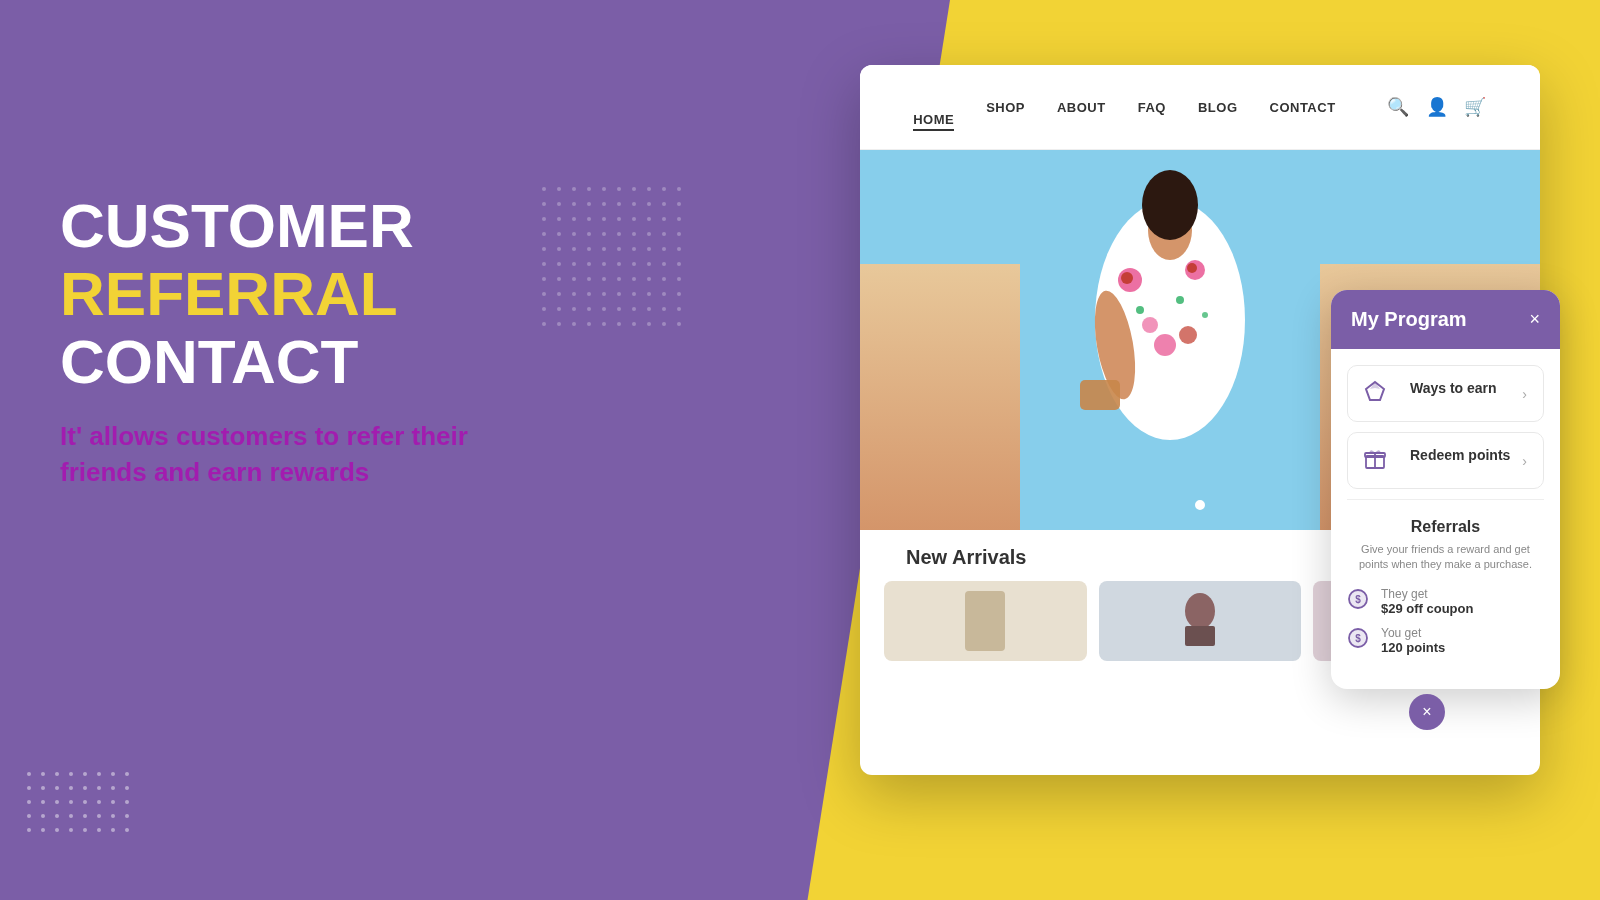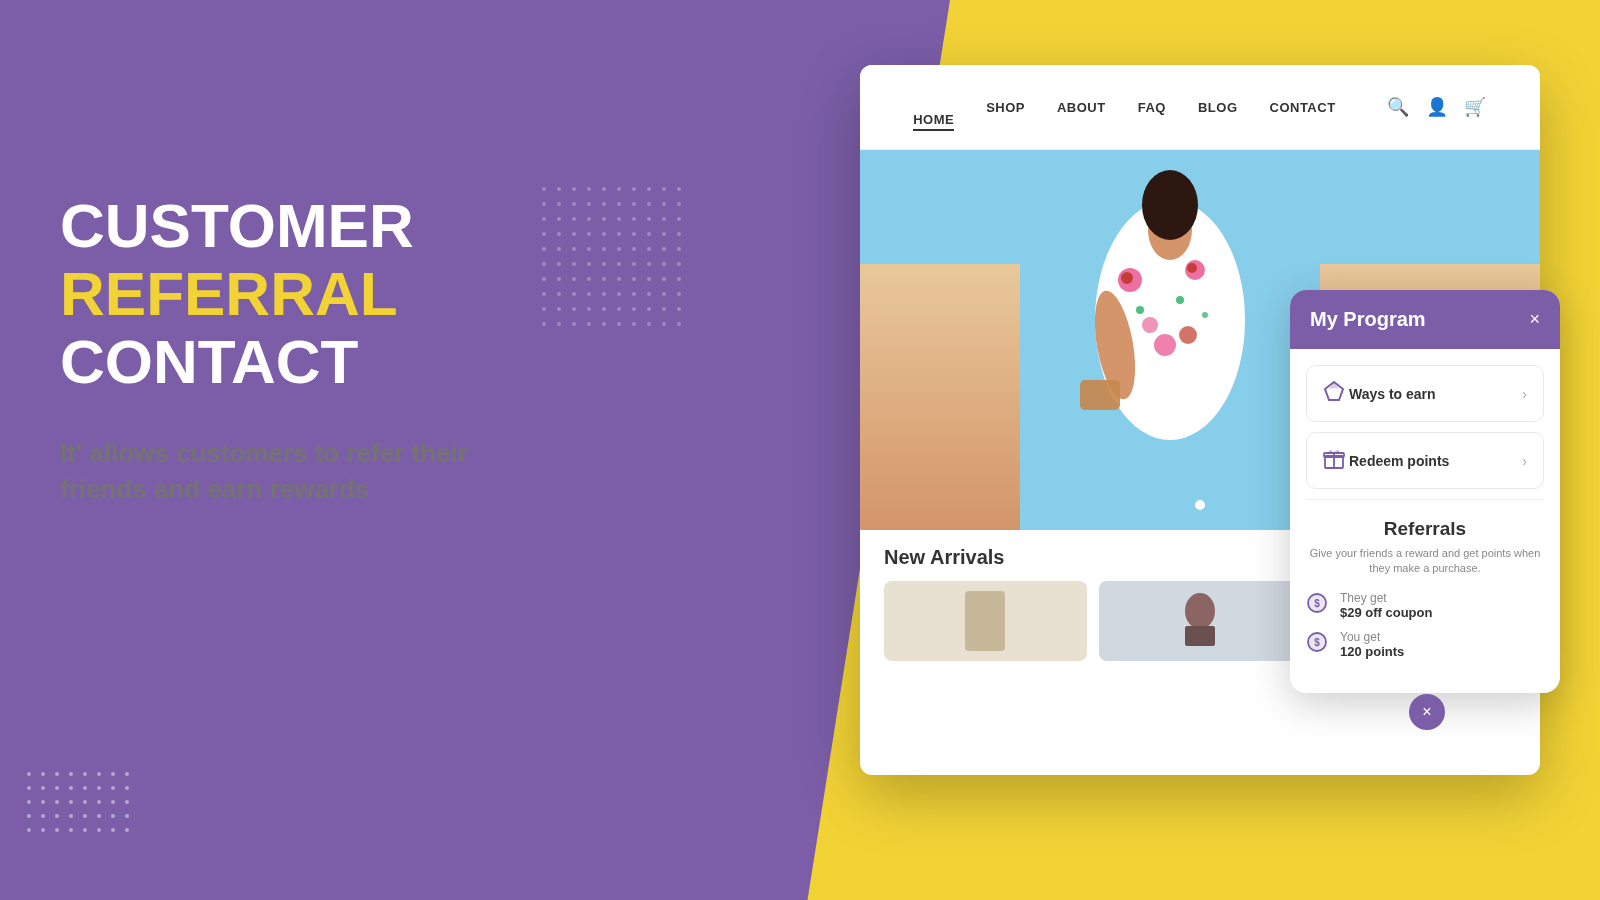--- a/index.html
+++ b/index.html
@@ -48,24 +48,24 @@
     .left-content h1 {
       font-size: 62px;
       font-weight: 900;
       line-height: 1.1;
       color: white;
     }
     .left-content h1 .referral {
       color: #F2D335;
     }
     .left-content p {
-      margin-top: 38px;
+      margin-top: 21px;
       font-size: 26px;
       font-weight: 700;
-      color: #737373;
+      color: #a21caf;
       line-height: 1.4;
     }
 
     
     .browser-window {
       position: absolute;
       right: 60px;
       top: 65px;
       width: 680px;
       height: 710px;
@@ -150,20 +150,21 @@
     
     .new-arrivals {
       padding: 16px 24px 10px;
       background: white;
     }
     .new-arrivals-title {
       font-size: 20px;
       font-weight: 700;
       color: #333;
       margin-bottom: 12px;
+      margin-left: 22px;
     }
     .product-row {
       display: flex;
       gap: 12px;
     }
     .product-card {
       flex: 1;
       height: 80px;
       background: #f5f5f5;
       border-radius: 8px;
@@ -180,21 +181,21 @@
     }
     .product-card:nth-child(3) {
       background: #e0d0d8;
     }
 
     
     .my-program-panel {
       position: absolute;
       right: 40px;
       top: 290px;
-      width: 270px;
+      width: 229px;
       background: white;
       border-radius: 16px;
       box-shadow: 0 10px 40px rgba(0,0,0,0.2);
       z-index: 20;
       overflow: hidden;
     }
     .panel-header {
       background: #7B5EA7;
       padding: 18px 20px;
       display: flex;
@@ -221,22 +222,22 @@
       align-items: center;
       justify-content: space-between;
       padding: 14px 16px;
       border: 1px solid #e8e8e8;
       border-radius: 10px;
       margin-bottom: 10px;
       cursor: pointer;
     }
     .panel-item-left {
       display: flex;
-      align-items: center;
-      gap: 4px;
+      align-items: flex-start;
+      gap: 24px;
     }
     .panel-item-icon {
       color: #7B5EA7;
       font-size: 20px;
     }
     .panel-item-label {
       font-size: 14px;
       font-weight: 600;
       color: #333;
     }
@@ -248,21 +249,21 @@
     .panel-divider {
       height: 1px;
       background: #eee;
       margin: 10px 0;
     }
 
     .referrals-section {
       padding: 8px 0;
     }
     .referrals-title {
-      font-size: 19px;
+      font-size: 16px;
       font-weight: 700;
       color: #333;
       text-align: center;
       margin-bottom: 6px;
     }
     .referrals-desc {
       font-size: 11px;
       color: #888;
       text-align: center;
       margin-bottom: 14px;

